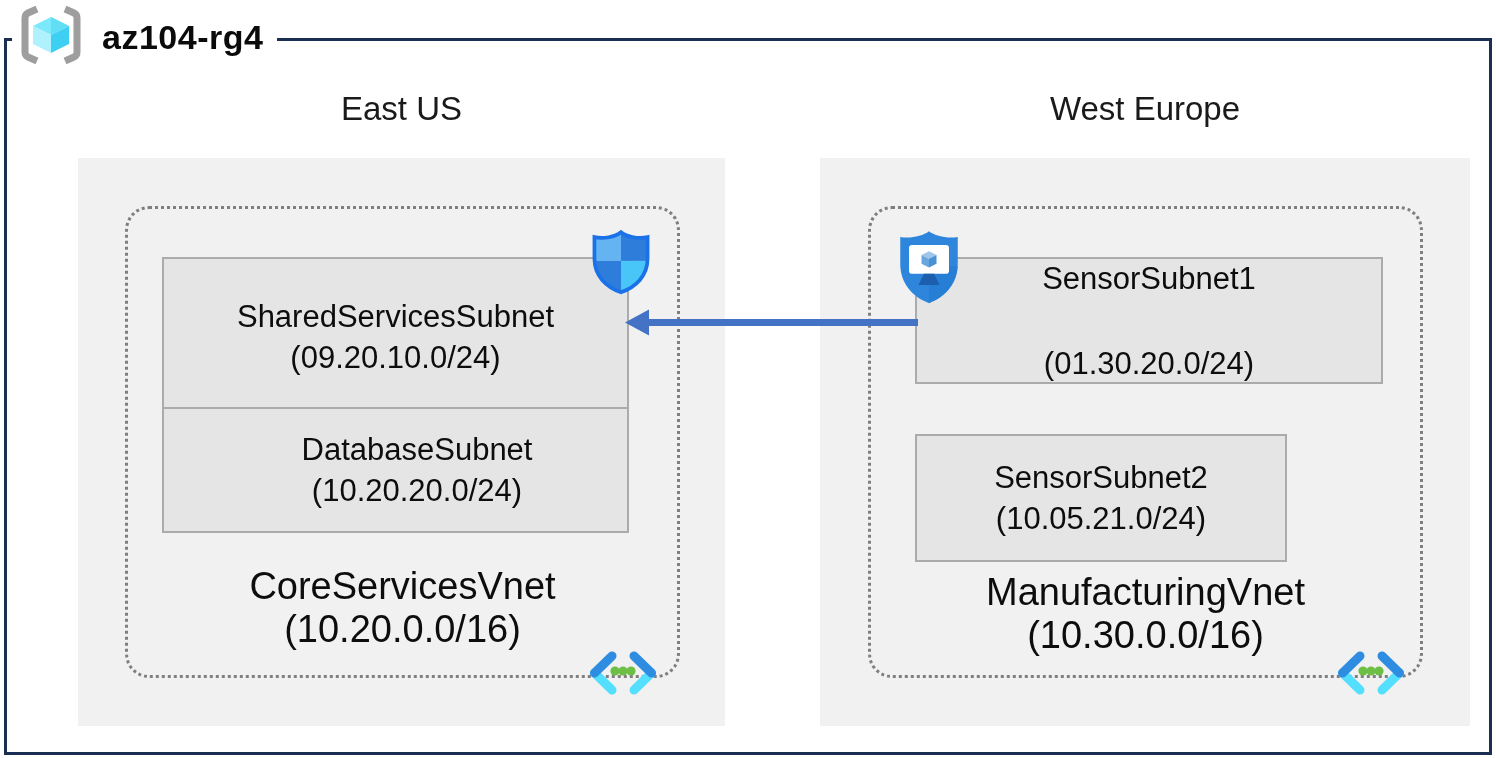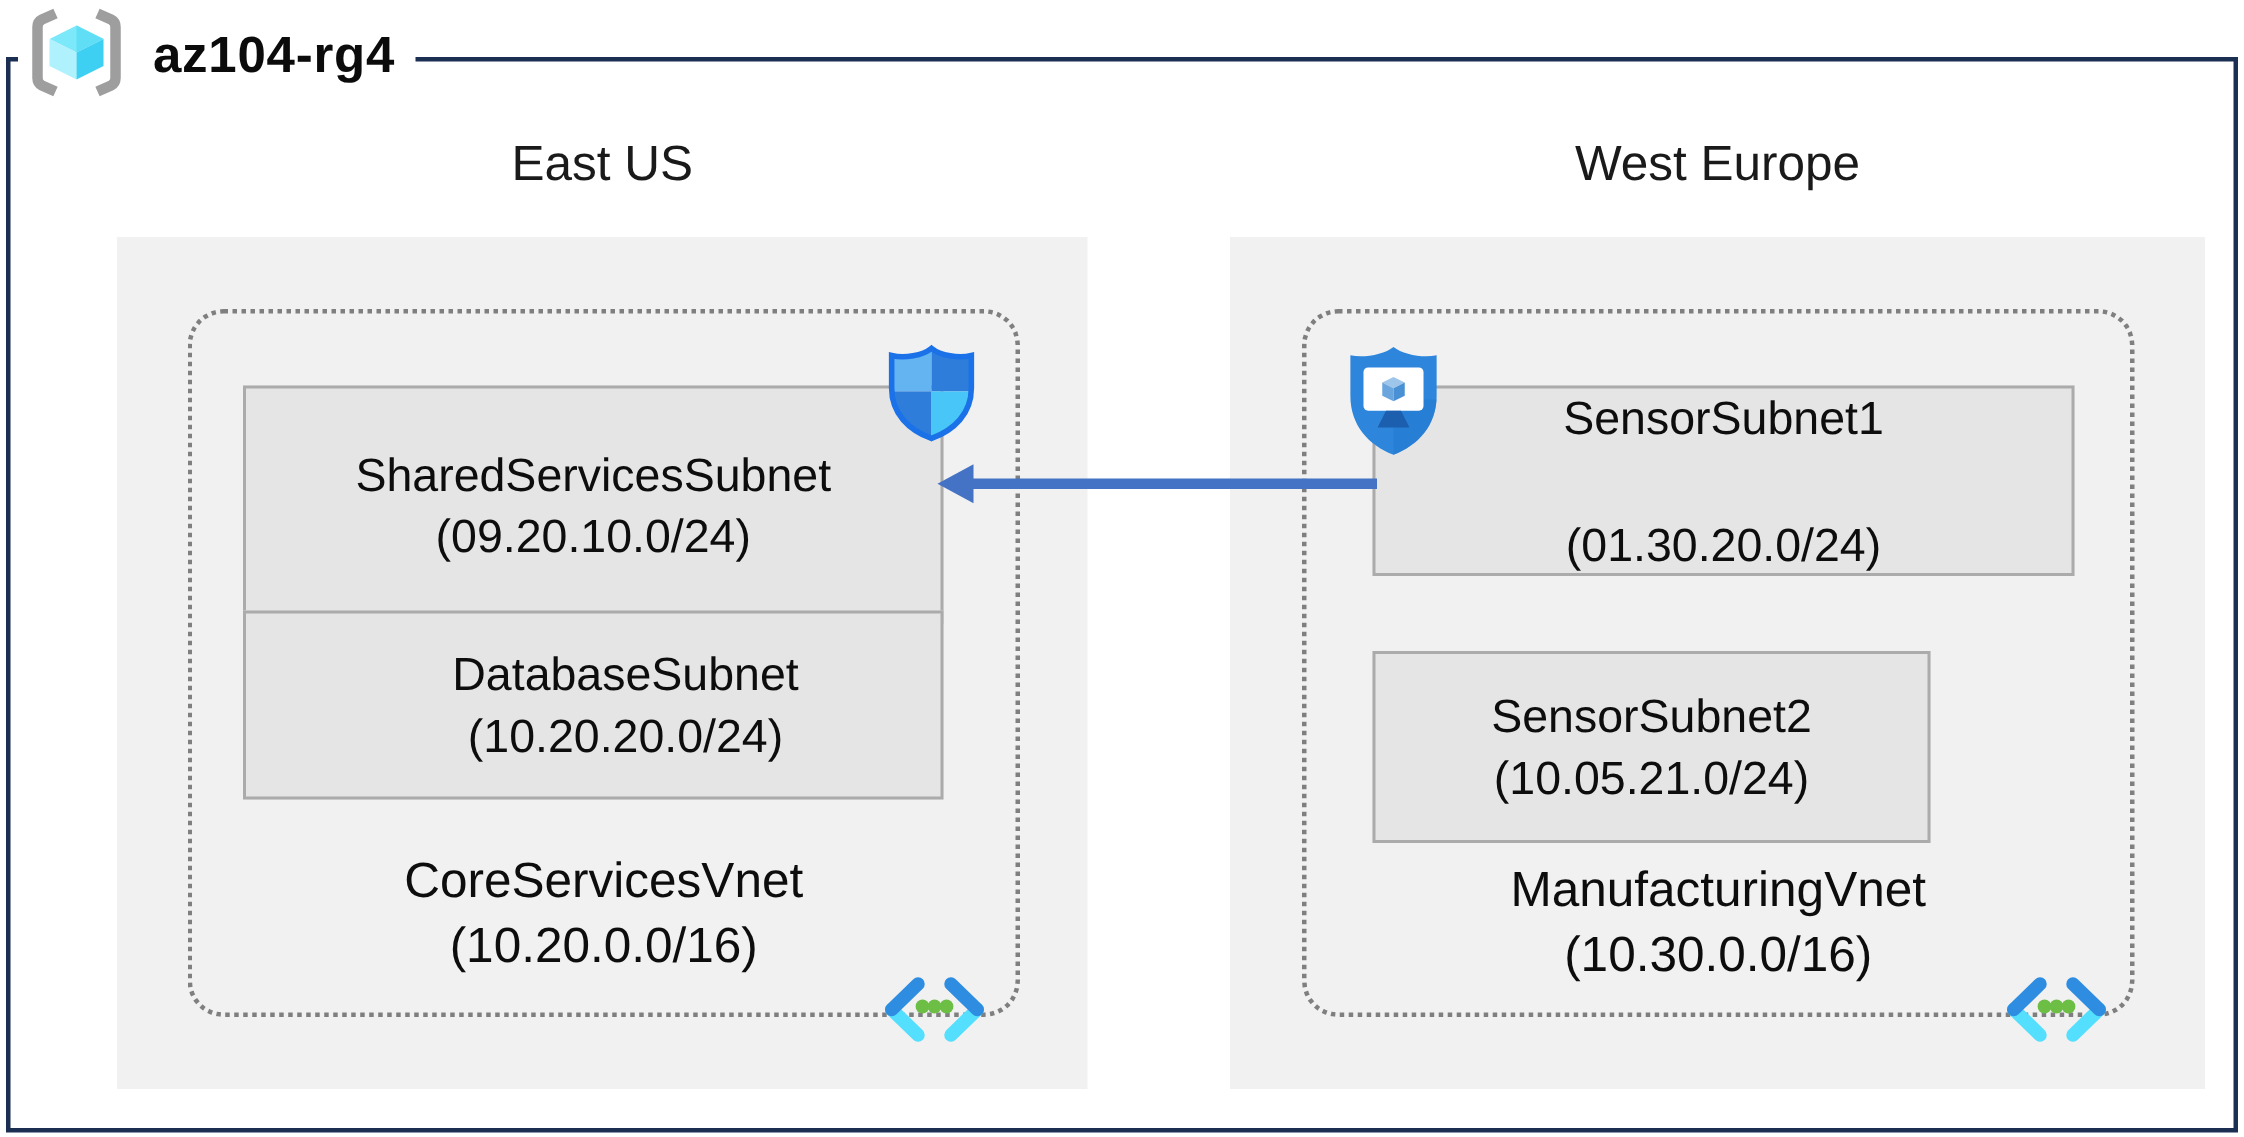--- a/index.html
+++ b/index.html
@@ -29,21 +29,21 @@
   .subnet-box{
     width:467px;background:#e5e5e5;border:2px solid #ababab;box-sizing:border-box;
     display:flex;flex-direction:column;align-items:center;justify-content:center;
     font-size:31px;line-height:41px;text-align:center;z-index:3;color:#0d0d0d;
   }
   #subnet-shared  {left:162px;top:257px;height:159px;}
   #subnet-database{left:162px;top:407px;height:126px;padding-left:43px;}
   #subnet-sensor1 {left:915px;top:257px;height:127px;width:468px;gap:44px;}
   #subnet-sensor2 {left:915px;top:406px;height:128px;width:372px;margin-top:28px;}
   
-  .vnet-label{width:555px;text-align:center;font-size:33px;line-height:43px;color:#0d0d0d;z-index:3;}
+  .vnet-label{width:555px;text-align:center;font-size:38px;line-height:43px;color:#0d0d0d;z-index:3;}
   #vnet-label-east{left:125px;top:565px;}
   #vnet-label-west{left:868px;top:571px;}
   
   #nsg-icon {left:587px;top:228px;z-index:5;}
   #asg-icon {left:894px;top:228px;z-index:5;}
   #vnet-icon-east{left:588px;top:650px;z-index:5;}
   #vnet-icon-west{left:1336px;top:650px;z-index:5;}
   #peering-arrow{left:622px;top:305px;z-index:4;}
 </style>
 </head>

